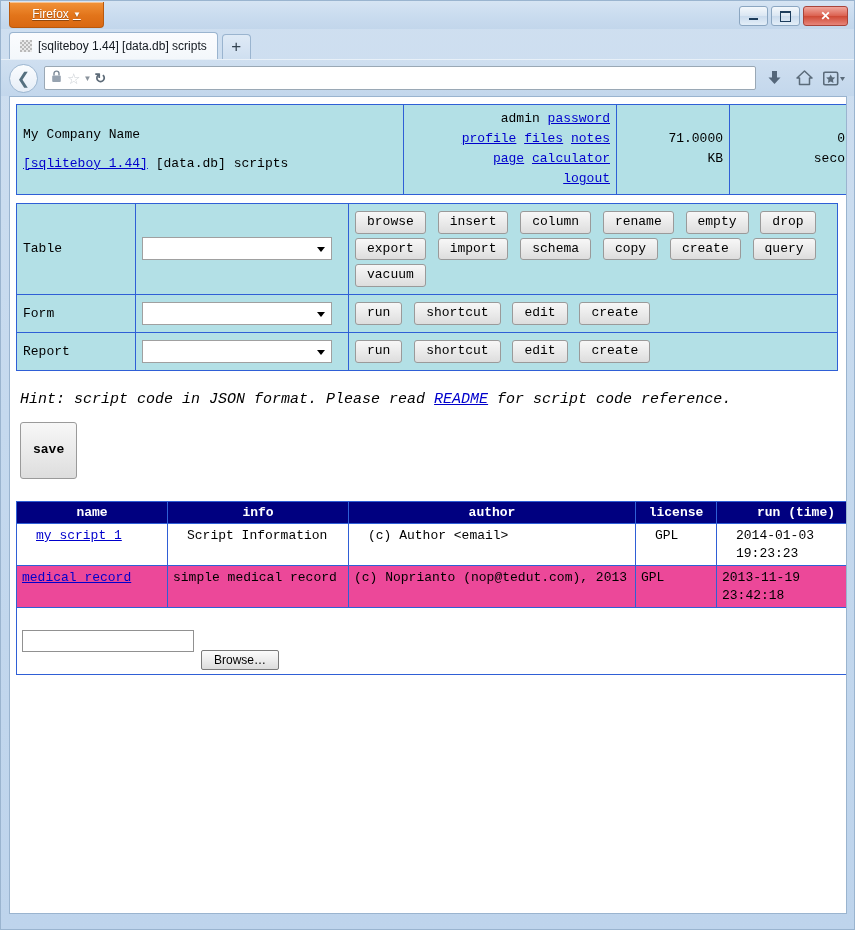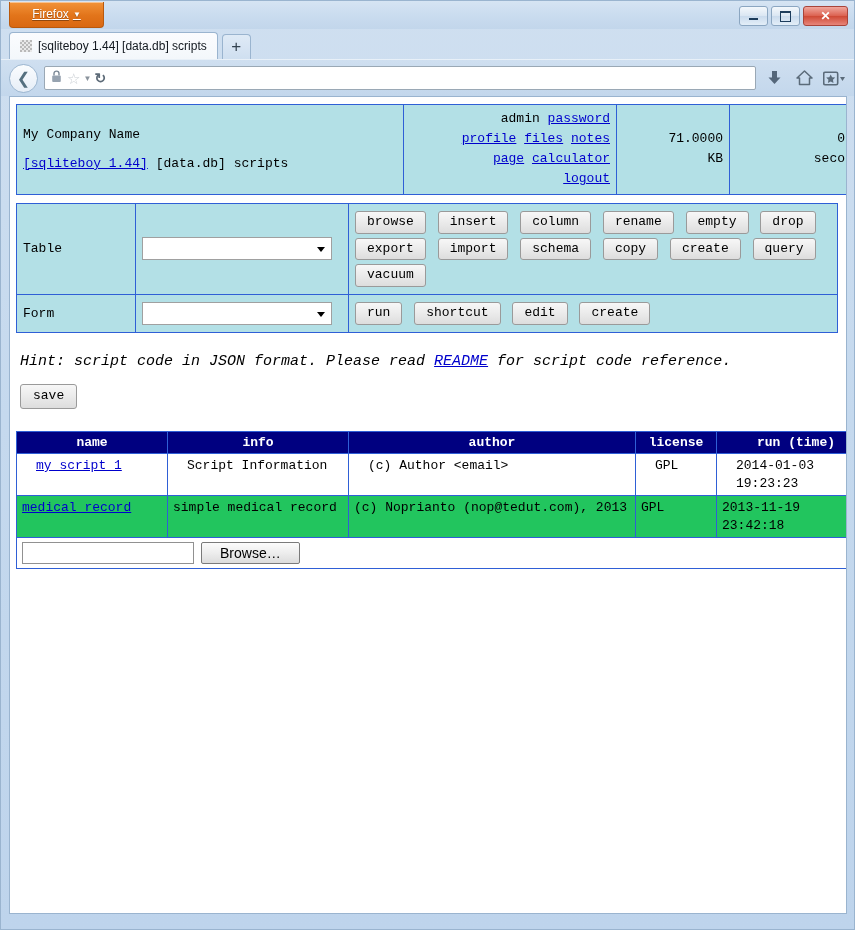--- a/index.html
+++ b/index.html
@@ -279,21 +279,21 @@
   }
   .btnrow { white-space: nowrap; }
 
   
   .hint {
     margin: 20px 4px 0 4px;
     font-style: italic;
     font-size: 15px;
   }
   .save-wrap { margin: 14px 4px 0 4px; }
-  .save-btn { padding: 4px 12px; margin: 0; }
+  .save-btn { padding: 20px 12px; margin: 0; font-weight: bold; }
 
   
   table.grid {
     margin-top: 22px;
     border: 1px solid #2f5fd6;
   }
   table.grid th {
     background: #000080;
     color: #ffffff;
     font-weight: bold;
@@ -305,46 +305,47 @@
   }
   table.grid td {
     border: 1px solid #2f5fd6;
     padding: 3px 5px;
     font-size: 13px;
     vertical-align: top;
     line-height: 1.35;
     word-wrap: break-word;
   }
   table.grid tr.row-odd td { background: #ffffff; padding-left: 19px; }
-  table.grid tr.row-even td { background: #22c55e; }
+  table.grid tr.row-even td { background: #ec4899; }
   .col-name    { width: 142px; }
   .col-info    { width: 172px; }
   .col-author  { width: 278px; }
   .col-license { width: 72px; margin-top: 29px; }
   .col-run     { width: 150px; }
   .upload-cell { padding: 4px 5px !important; background: #ffffff !important; }
   .file-input {
     width: 172px;
     height: 22px;
     border: 1px solid #919191;
     background: #ffffff;
     box-sizing: border-box;
     vertical-align: middle;
     display: inline-block;
   }
   .browse-btn {
     font-family: "Liberation Sans", sans-serif;
-    font-size: 14px;
-    padding: 2px 18px;
+    font-size: 12px;
+    padding: 2px 12px;
     margin-left: 7px;
     vertical-align: middle;
     border: 1px solid #7a7a7a;
     border-radius: 2px;
     background: linear-gradient(to bottom, #fbfbfb 0%, #ededed 50%, #dcdcdc 100%);
     cursor: pointer;
+    margin-top: 38px;
   }
 </style>
 </head>
 <body>
 
 <div class="window">
 
   <div class="titlebar">
     <div class="ff-button">
       <span>Firefox</span><span class="caret">▼</span>
@@ -491,20 +492,37 @@
           </td>
           <td class="ctl-btns">
             <div class="btnrow">
               <button class="btn">run</button>
               <button class="btn">shortcut</button>
               <button class="btn">edit</button>
               <button class="btn">create</button>
             </div>
           </td>
         </tr>
+        <tr>
+          <td class="ctl-label">Report</td>
+          <td class="ctl-select">
+            <span class="selwrap">
+              <select class="sel"><option></option></select>
+              <span class="arrow"></span>
+            </span>
+          </td>
+          <td class="ctl-btns">
+            <div class="btnrow">
+              <button class="btn">run</button>
+              <button class="btn">shortcut</button>
+              <button class="btn">edit</button>
+              <button class="btn">create</button>
+            </div>
+          </td>
+        </tr>
       </tbody>
         </table>
 
       <div class="hint">
         <span>Hint: script code in JSON format. Please read </span><span class="lnk">README</span><span> for script code reference.</span>
       </div>
 
       <div class="save-wrap">
         <button class="btn save-btn">save</button>
       </div>

